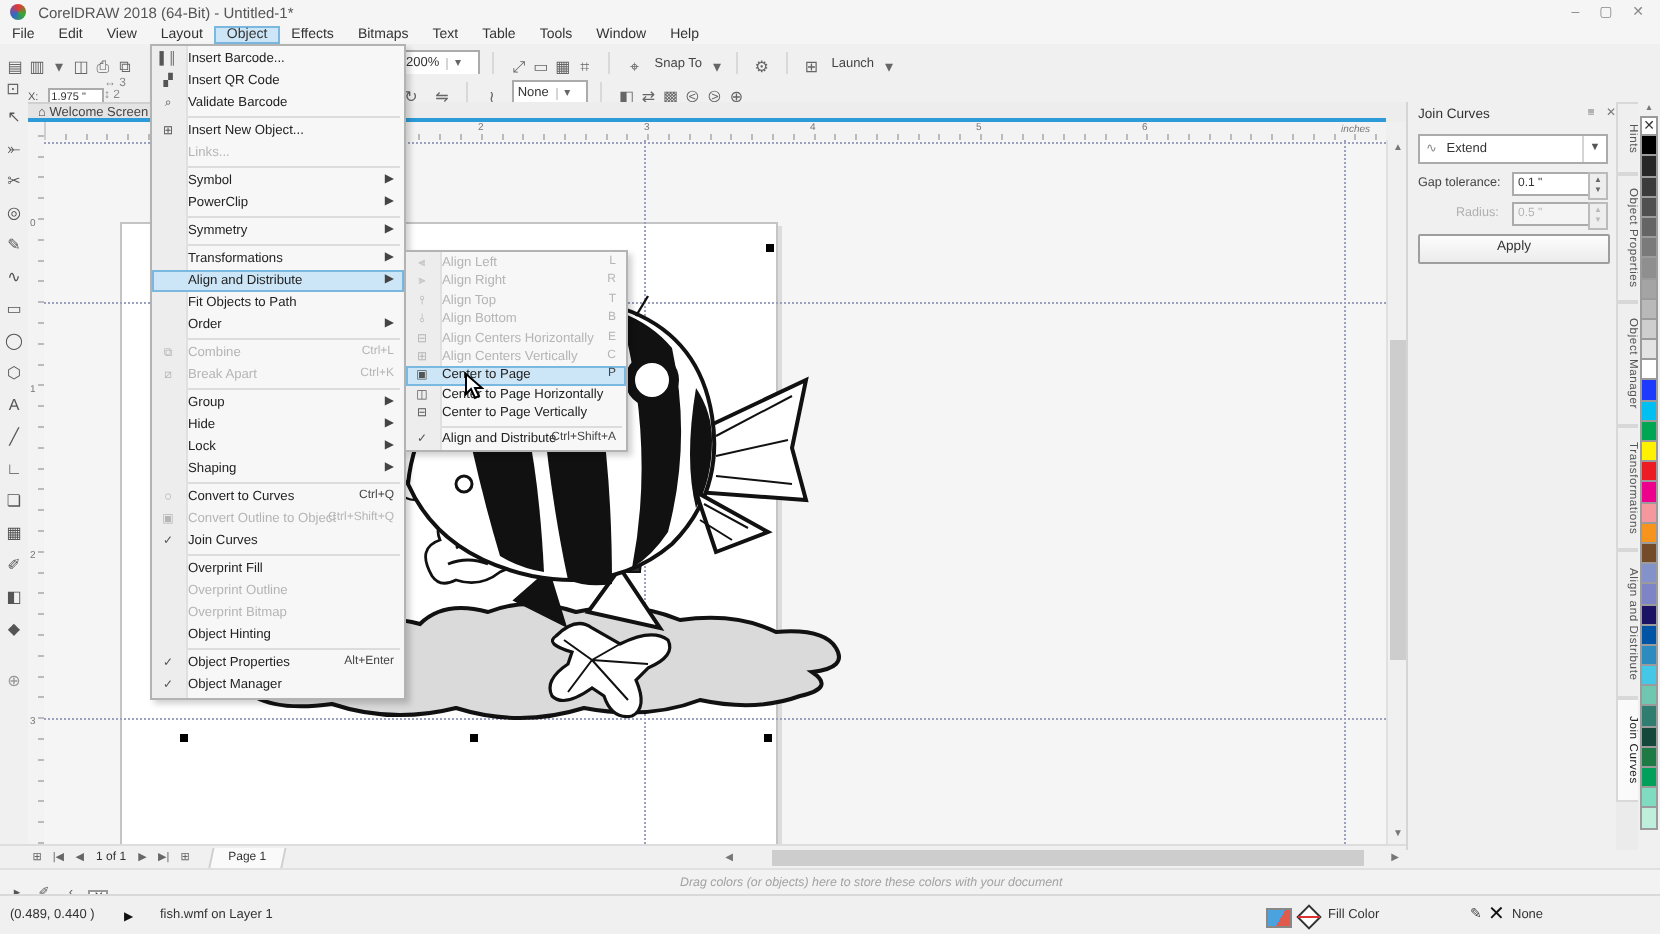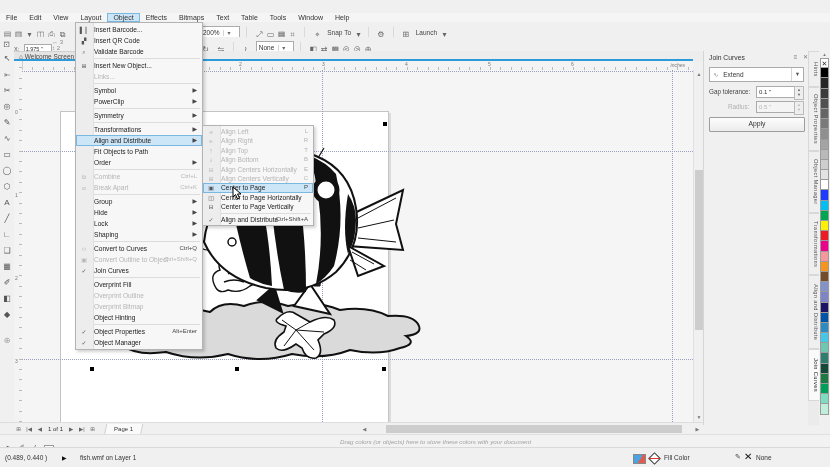--- a/index.html
+++ b/index.html
@@ -130,20 +130,25 @@
   
   #fishsvg{position:absolute;left:176px;top:76px;z-index:5;}
   #florasvg{position:absolute;left:66px;top:152px;z-index:4;}
   #cursor{position:absolute;left:232px;top:186px;z-index:60;}
 </style>
 </head>
 <body>
 
 <div id="app">
 
+  <div id="titlebar" class="abs">
+    <span class="appicon"></span>
+    <span>CorelDRAW 2018 (64-Bit) - Untitled-1*</span>
+    <span id="wincontrols" class="abs">–&nbsp;▢&nbsp;✕</span>
+  </div>
 
   <div id="menubar" class="abs"><span class="mb-item">File</span><span class="mb-item">Edit</span><span class="mb-item">View</span><span class="mb-item">Layout</span><span class="mb-item active">Object</span><span class="mb-item">Effects</span><span class="mb-item">Bitmaps</span><span class="mb-item">Text</span><span class="mb-item">Table</span><span class="mb-item">Tools</span><span class="mb-item">Window</span><span class="mb-item">Help</span></div>
 
   <div id="toolbar" class="abs">
     <span id="tbleft" style="position:absolute;left:2px;top:1px;"><span class="tbico">▤</span><span class="tbico">▥</span><span class="tbico">▾</span><span class="tbico">◫</span><span class="tbico">⎙</span><span class="tbico">⧉</span></span>
     <span style="position:absolute;left:200px;top:1px;white-space:nowrap;">
       <span class="combo" style="min-width:34px;">
         <span>200%</span>
         <span class="arr">▾</span>
       </span>

